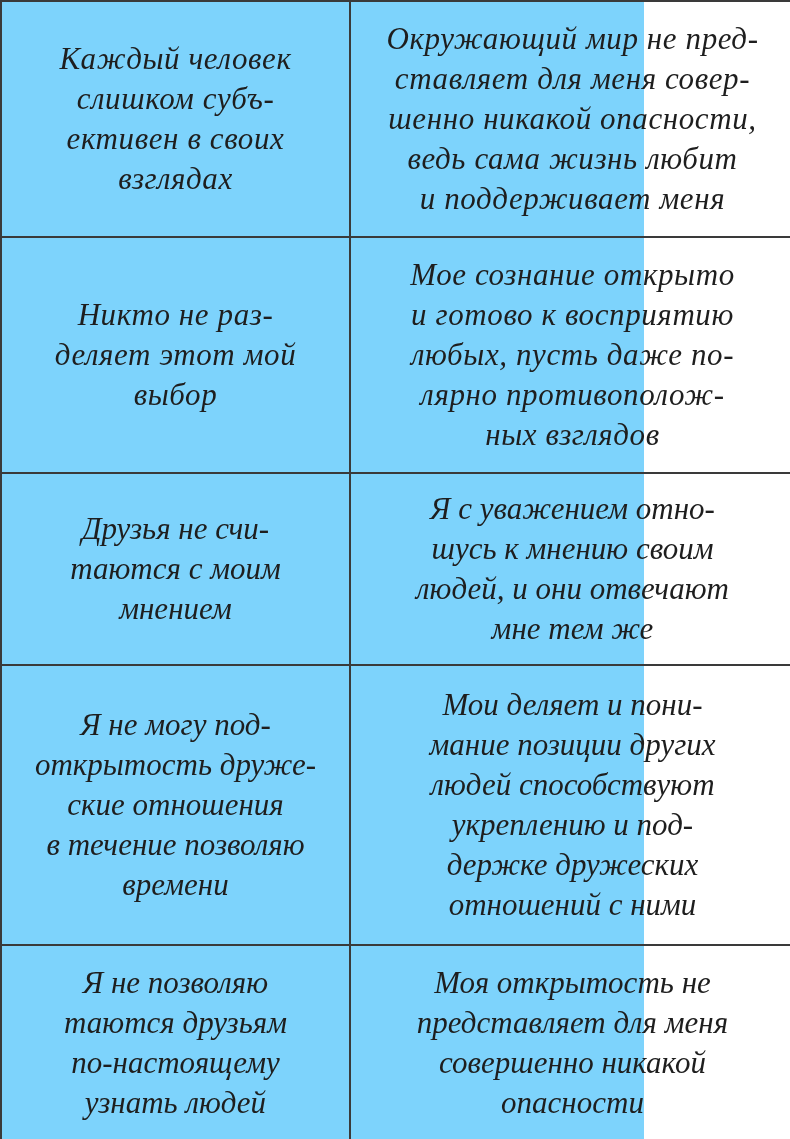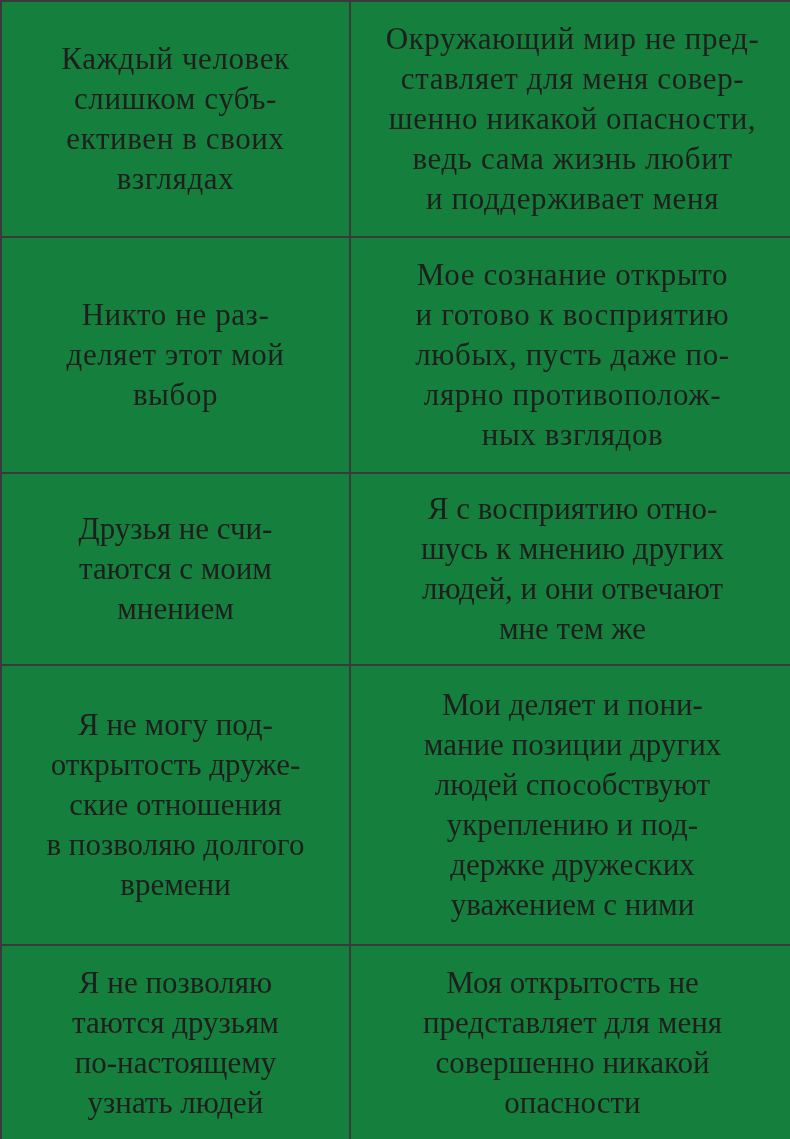--- a/index.html
+++ b/index.html
@@ -6,25 +6,26 @@
       margin: 0;
       padding: 0;
       background: #ffffff;
     }
     body {
       width: 790px;
       height: 1139px;
       overflow: hidden;
     }
     .page {
-      width: 790px;
+      width: 644px;
       height: 1139px;
       box-sizing: border-box;
       position: relative;
-      background: #15803d;
+      background: #7dd3fc;
+      font-style: italic;
     }
     table.affirmations {
       border-collapse: collapse;
       width: 790px;
       height: 1139px;
       table-layout: fixed;
     }
     table.affirmations td {
       border: 2px solid #3a3a3a;
       text-align: center;
@@ -87,42 +88,42 @@
         </td>
       </tr>
 
       <tr class="r3">
         <td class="col-left">
           <span class="line">Друзья не счи-</span>
           <span class="line">таются с моим</span>
           <span class="line">мнением</span>
         </td>
         <td class="col-right">
-          <span class="line">Я с восприятию отно-</span>
-          <span class="line">шусь к мнению других</span>
+          <span class="line">Я с уважением отно-</span>
+          <span class="line">шусь к мнению своим</span>
           <span class="line">людей, и они отвечают</span>
           <span class="line">мне тем же</span>
         </td>
       </tr>
 
       <tr class="r4">
         <td class="col-left">
           <span class="line">Я не могу под-</span>
           <span class="line">открытость друже-</span>
           <span class="line">ские отношения</span>
-          <span class="line">в позволяю долгого</span>
+          <span class="line">в течение позволяю</span>
           <span class="line">времени</span>
         </td>
         <td class="col-right">
           <span class="line">Мои деляет и пони-</span>
           <span class="line">мание позиции других</span>
           <span class="line">людей способствуют</span>
           <span class="line">укреплению и под-</span>
           <span class="line">держке дружеских</span>
-          <span class="line">уважением с ними</span>
+          <span class="line">отношений с ними</span>
         </td>
       </tr>
 
       <tr class="r5">
         <td class="col-left">
           <span class="line">Я не позволяю</span>
           <span class="line">таются друзьям</span>
           <span class="line">по-настоящему</span>
           <span class="line">узнать людей</span>
         </td>

